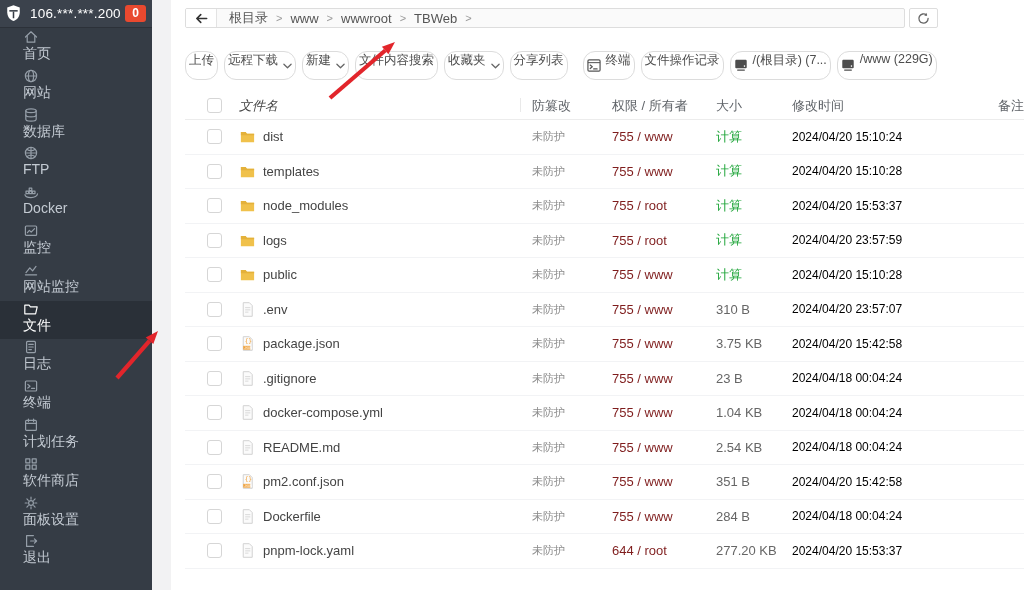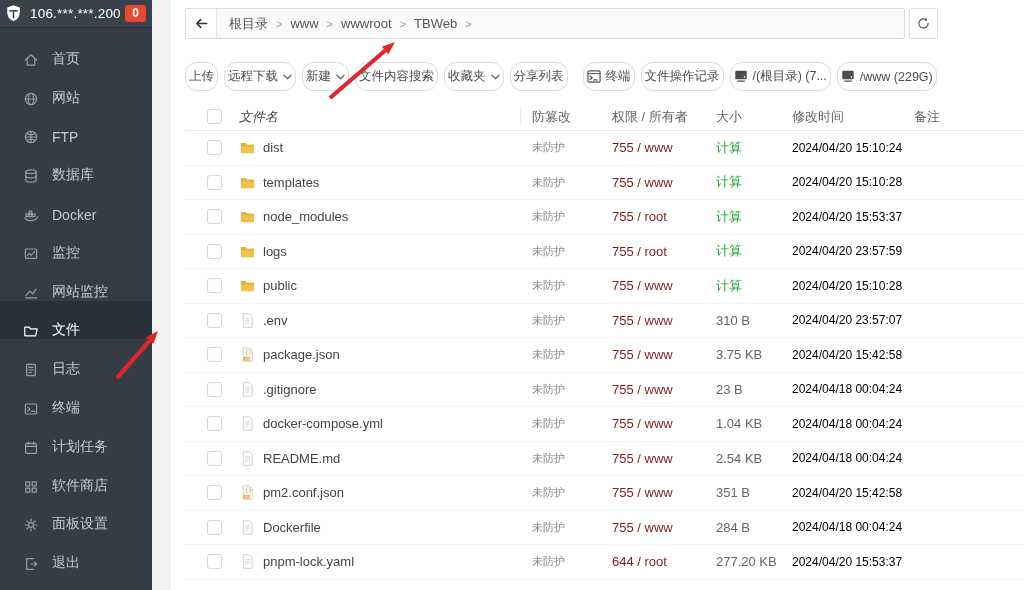--- a/index.html
+++ b/index.html
@@ -6,61 +6,61 @@
   html,body { width:1024px; height:590px; overflow:hidden; font-family:"Liberation Sans","DejaVu Sans",sans-serif; background:#fff; }
   .app { position:relative; width:1024px; height:590px; display:flex; }
 
   
   .sidebar { flex:0 0 152px; height:590px; background:#353c45; color:#c3cad2; overflow:hidden; }
   .server { height:28px; display:flex; align-items:center; padding:0 6px 0 3px; background:#3b424c; border-bottom:1px solid rgba(0,0,0,.25); color:#fff; }
   .server .logo { width:20px; height:20px; display:flex; align-items:center; justify-content:center; }
   .server .srv-label { font-size:13.5px; margin-left:7px; letter-spacing:.2px; white-space:nowrap; }
   .badge { margin-left:auto; background:#e9492f; color:#fff; font-size:12px; font-weight:bold; line-height:17px; padding:0 7px; border-radius:3px; }
   .nav { padding-top:1px; }
-  .nav-item { height:38.8px; display:flex; align-items:flex-end; padding-left:23px; font-size:14px; cursor:pointer; color:#c3cad2; }
+  .nav-item { height:38.8px; display:flex; align-items:flex-start; padding-left:23px; font-size:14px; cursor:pointer; color:#c3cad2;flex-direction:column; }
   .nav-item .nicon { width:16px; height:16px; margin-right:13px; display:flex; align-items:center; justify-content:center; color:#959ea8; }
   .nav-item svg { width:16px; height:16px; stroke:currentColor; fill:none; stroke-width:1.2; stroke-linecap:round; stroke-linejoin:round; }
   .nav-item.active { background:#2a3038; color:#fff; }
   .nav-item.active .nicon { color:#fff; }
 
   
   .gutter { flex:0 0 19px; background:#f2f2f3; }
 
   
   .main { flex:1; background:#fff; padding-left:14px; overflow:hidden; position:relative; }
 
-  .crumb-row { margin-top:8px; height:31px; display:flex; align-items:stretch; }
+  .crumb-row { margin-top:8px; height:20px; display:flex; align-items:stretch; }
   .crumb-box { flex:0 0 720px; display:flex; border:1px solid #ddd; border-radius:2px; background:#fafafa; overflow:hidden; }
   .back-btn { flex:0 0 31px; background:#fff; border-right:1px solid #e3e3e3; display:flex; align-items:center; justify-content:center; cursor:pointer; color:#333; }
   .crumbs { display:flex; align-items:center; padding-left:12px; font-size:13px; color:#555; }
   .crumb { cursor:pointer; }
   .crumb-sep { color:#999; margin:0 8px; font-size:11px; }
   .refresh-btn { flex:0 0 29px; margin-left:4px; border:1px solid #ddd; border-radius:2px; background:#fff; display:flex; align-items:center; justify-content:center; cursor:pointer; color:#666; }
 
   .toolbar { margin-top:23px; height:29px; display:flex; align-items:stretch; white-space:nowrap; }
-  .tbtn { display:inline-flex; align-items:center; border:1px solid #dcdcdc; border-radius:12px; background:#fff; color:#4d4d4d; font-size:12.5px; padding:0 3px; margin-right:6px; cursor:pointer; }
+  .tbtn { display:inline-flex; border:1px solid #dcdcdc; border-radius:12px; background:#fff; color:#4d4d4d; font-size:12.5px; padding:0 3px; margin-right:6px; cursor:pointer; }
   .tbtn.gap { margin-left:9px; }
   .tbtn .bicon { margin-right:5px; display:flex; align-items:center; }
   .tbtn .caret { margin-left:5px; display:flex; align-items:center; }
 
   
   .thead { margin-top:12px; height:28px; display:flex; align-items:center; font-size:13px; color:#5f6368; border-bottom:1px solid #ececec; }
   .trow { height:34.5px; display:flex; align-items:center; border-bottom:1px solid #f2f3f5; font-size:13px; }
   .c-check { flex:0 0 54px; display:flex; align-items:center; }
   .checkbox { width:15px; height:15px; margin-left:22px; border:1px solid #d6d6d6; border-radius:3px; background:#fff; cursor:pointer; }
   .c-icon { flex:0 0 24px; display:flex; align-items:center; }
   .c-name { flex:0 0 269px; color:#444; cursor:pointer; overflow:hidden; text-overflow:ellipsis; white-space:nowrap; }
   .h-name { flex:0 0 293px;font-style:italic; }
   .c-prot { flex:0 0 80px; color:#8a8a8a; font-size:11px; position:relative; }
   .thead .c-prot::before { content:""; position:absolute; left:-12px; top:1px; height:14px; border-left:1px solid #e9e9e9; }
   .c-perm { flex:0 0 104px; color:#7f1d1d; font-size:13px; }
   .c-size { flex:0 0 76px; color:#666; font-size:13px; }
   .c-size .calc { color:#20a53a; cursor:pointer; }
   .c-time { flex:0 0 122px; color:#000000; font-size:12px; }
-  .c-note { flex:1; color:#666; }
+  .c-note { flex:1; color:#666;text-align:right; }
   .thead .c-prot, .thead .c-perm, .thead .c-size, .thead .c-time, .thead .c-note { color:#5f6368; font-size:13px; }
 
   .row-svg { width:17px; height:17px; }
 
   
   .annotations { position:absolute; left:0; top:0; width:1024px; height:590px; pointer-events:none; z-index:50; }
 </style>
 </head>
 <body>
 
@@ -94,36 +94,36 @@
               <circle cx="8" cy="8" r="5.6"></circle>
               <ellipse cx="8" cy="8" rx="2.6" ry="5.6"></ellipse>
               <path d="M2.5 8h11"></path>
             </svg>
           </span>
           <span>网站</span>
         </div>
         <div class="nav-item">
           <span class="nicon">
             <svg viewBox="0 0 16 16">
+              <ellipse cx="8" cy="3.8" rx="5.2" ry="1.9"></ellipse>
+              <path d="M2.8 3.8v8.4c0 1 2.3 1.9 5.2 1.9s5.2-.9 5.2-1.9V3.8"></path>
+              <path d="M2.8 8c0 1 2.3 1.9 5.2 1.9S13.2 9 13.2 8"></path>
+            </svg>
+          </span>
+          <span>数据库</span>
+        </div>
+        <div class="nav-item">
+          <span class="nicon">
+            <svg viewBox="0 0 16 16">
               <circle cx="8" cy="8" r="5.6"></circle>
               <path d="M2.5 8h11M8 2.4v11.2"></path>
               <path d="M4 4.6c2.4 1.4 5.6 1.4 8 0M4 11.4c2.4-1.4 5.6-1.4 8 0"></path>
             </svg>
           </span>
           <span>FTP</span>
-        </div>
-        <div class="nav-item">
-          <span class="nicon">
-            <svg viewBox="0 0 16 16">
-              <ellipse cx="8" cy="3.8" rx="5.2" ry="1.9"></ellipse>
-              <path d="M2.8 3.8v8.4c0 1 2.3 1.9 5.2 1.9s5.2-.9 5.2-1.9V3.8"></path>
-              <path d="M2.8 8c0 1 2.3 1.9 5.2 1.9S13.2 9 13.2 8"></path>
-            </svg>
-          </span>
-          <span>数据库</span>
         </div>
         <div class="nav-item">
           <span class="nicon">
             <svg viewBox="0 0 16 16">
               <rect x="3" y="7.2" width="2.6" height="2.4"></rect>
               <rect x="6.2" y="7.2" width="2.6" height="2.4"></rect>
               <rect x="9.4" y="7.2" width="2.6" height="2.4"></rect>
               <rect x="6.2" y="4.2" width="2.6" height="2.4"></rect>
               <path d="M2 10.6c0 2 2.6 3 6 3s6.5-1.6 6.5-3.8"></path>
             </svg>

